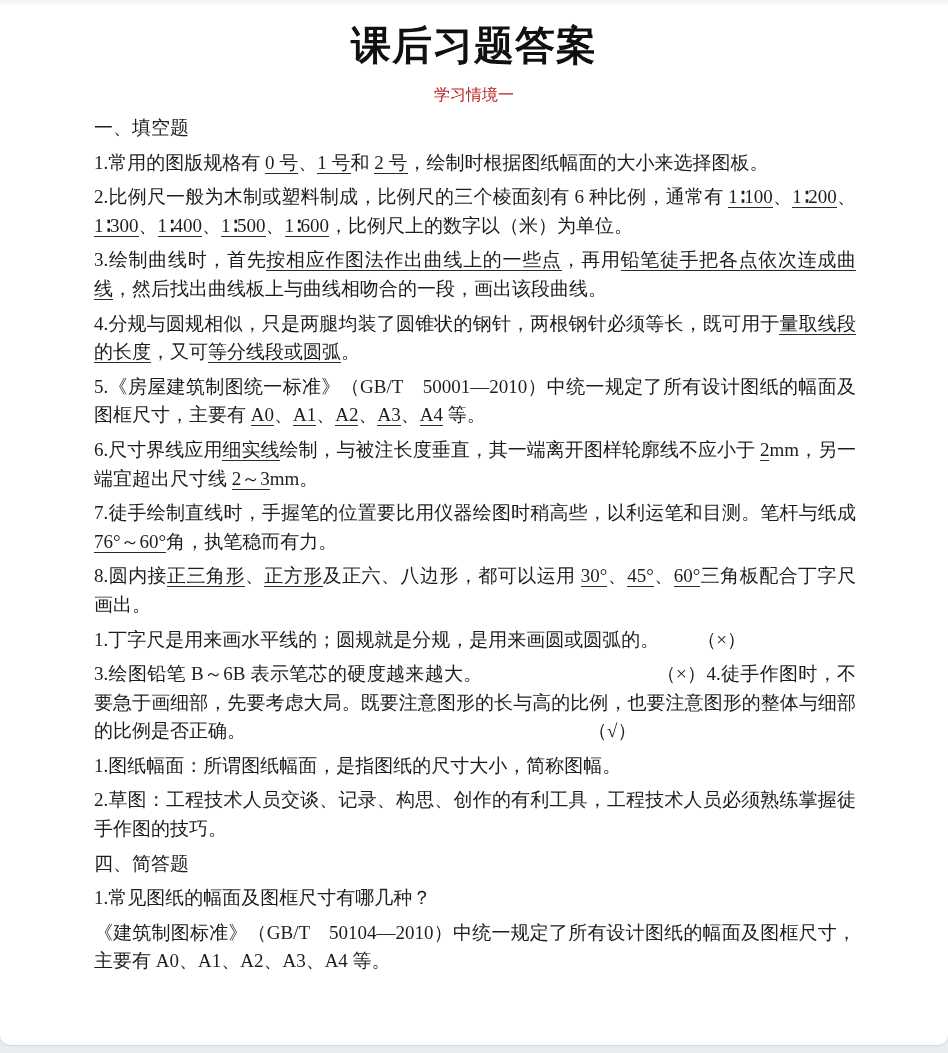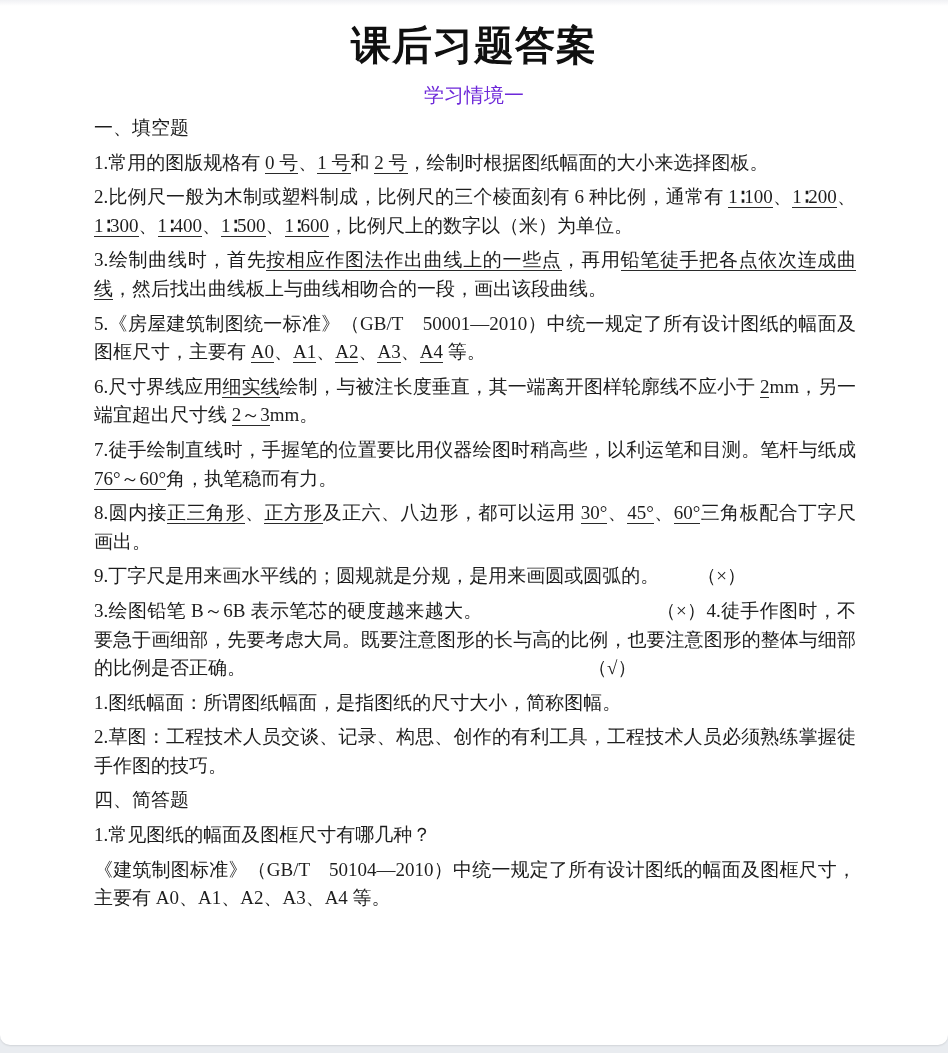--- a/index.html
+++ b/index.html
@@ -37,23 +37,23 @@
     text-align: center;
     font-size: 40px;
     line-height: 48px;
     font-weight: bold;
     color: #101010;
     letter-spacing: 1px;
   }
   .doc-subtitle {
     margin: 13px 0 0 0;
     text-align: center;
-    font-size: 20px;
+    font-size: 16px;
     line-height: 24px;
-    color: #6d28d9;
+    color: #b91c1c;
   }
   .doc-body {
     margin: 7px 86px 0 88px;
     width: 774px;
     font-size: 19px;
     line-height: 28.6px;
     color: #1d1d1d;
     text-align: justify;
   }
   .para {
@@ -69,25 +69,26 @@
 
 <div class="page">
   <div class="top-edge"></div>
   <h1 class="doc-title">课后习题答案</h1>
   <div class="doc-subtitle">学习情境一</div>
   <div class="doc-body">
       <p class="para"><span>一、填空题</span></p>
       <p class="para"><span>1.常用的图版规格有 </span><span class="seg-u">0 号</span><span>、</span><span class="seg-u">1 号</span><span>和 </span><span class="seg-u">2 号</span><span>，绘制时根据图纸幅面的大小来选择图板。</span></p>
       <p class="para"><span>2.比例尺一般为木制或塑料制成，比例尺的三个棱面刻有 6 种比例，通常有 </span><span class="seg-u">1∶100</span><span>、</span><span class="seg-u">1∶200</span><span>、</span><span class="seg-u">1∶300</span><span>、</span><span class="seg-u">1∶400</span><span>、</span><span class="seg-u">1∶500</span><span>、</span><span class="seg-u">1∶600</span><span>，比例尺上的数字以（米）为单位。</span></p>
       <p class="para"><span>3.绘制曲线时，首先</span><span class="seg-u">按相应作图法作出曲线上的一些点</span><span>，再用</span><span class="seg-u">铅笔徒手把各点依次连成曲线</span><span>，然后找出曲线板上与曲线相吻合的一段，画出该段曲线。</span></p>
+      <p class="para"><span>4.分规与圆规相似，只是两腿均装了圆锥状的钢针，两根钢针必须等长，既可用于</span><span class="seg-u">量取线段的长度</span><span>，又可</span><span class="seg-u">等分线段或圆弧</span><span>。</span></p>
       <p class="para"><span>5.《房屋建筑制图统一标准》（GB/T　50001—2010）中统一规定了所有设计图纸的幅面及图框尺寸，主要有 </span><span class="seg-u">A0</span><span>、</span><span class="seg-u">A1</span><span>、</span><span class="seg-u">A2</span><span>、</span><span class="seg-u">A3</span><span>、</span><span class="seg-u">A4</span><span> 等。</span></p>
       <p class="para"><span>6.尺寸界线应用</span><span class="seg-u">细实线</span><span>绘制，与被注长度垂直，其一端离开图样轮廓线不应小于 </span><span class="seg-u">2</span><span>mm，另一端宜超出尺寸线 </span><span class="seg-u">2～3</span><span>mm。</span></p>
       <p class="para"><span>7.徒手绘制直线时，手握笔的位置要比用仪器绘图时稍高些，以利运笔和目测。笔杆与纸成 </span><span class="seg-u">76°～60°</span><span>角，执笔稳而有力。</span></p>
       <p class="para"><span>8.圆内接</span><span class="seg-u">正三角形</span><span>、</span><span class="seg-u">正方形</span><span>及正六、八边形，都可以运用 </span><span class="seg-u">30°</span><span>、</span><span class="seg-u">45°</span><span>、</span><span class="seg-u">60°</span><span>三角板配合丁字尺画出。</span></p>
-      <p class="para"><span>9.丁字尺是用来画水平线的；圆规就是分规，是用来画圆或圆弧的。</span><span>　　</span><span>（×）</span></p>
+      <p class="para"><span>1.丁字尺是用来画水平线的；圆规就是分规，是用来画圆或圆弧的。</span><span>　　</span><span>（×）</span></p>
       <p class="para"><span>3.绘图铅笔 B～6B 表示笔芯的硬度越来越大。</span><span>　　　　　　　　　</span><span>（×）</span><span>4.徒手作图时，不要急于画细部，先要考虑大局。既要注意图形的长与高的比例，也要注意图形的整体与细部的比例是否正确。</span><span>　　　　　　　　　　　　　　　　　　</span><span>（√）</span></p>
       <p class="para"><span>1.图纸幅面：所谓图纸幅面，是指图纸的尺寸大小，简称图幅。</span></p>
       <p class="para"><span>2.草图：工程技术人员交谈、记录、构思、创作的有利工具，工程技术人员必须熟练掌握徒手作图的技巧。</span></p>
       <p class="para"><span>四、简答题</span></p>
       <p class="para"><span>1.常见图纸的幅面及图框尺寸有哪几种？</span></p>
       <p class="para"><span>《建筑制图标准》（GB/T　50104—2010）中统一规定了所有设计图纸的幅面及图框尺寸，主要有 A0、A1、A2、A3、A4 等。</span></p>
     </div>
 </div>
 
 </body></html>

